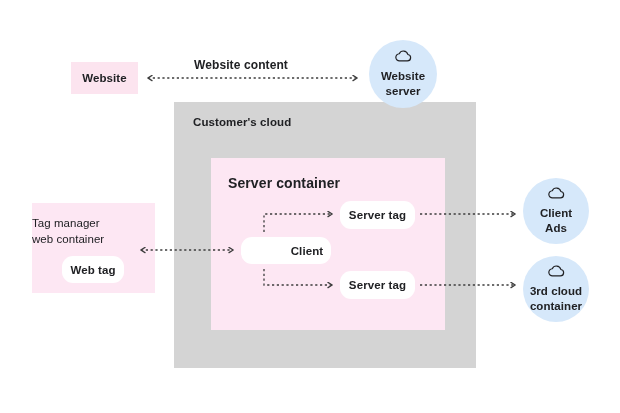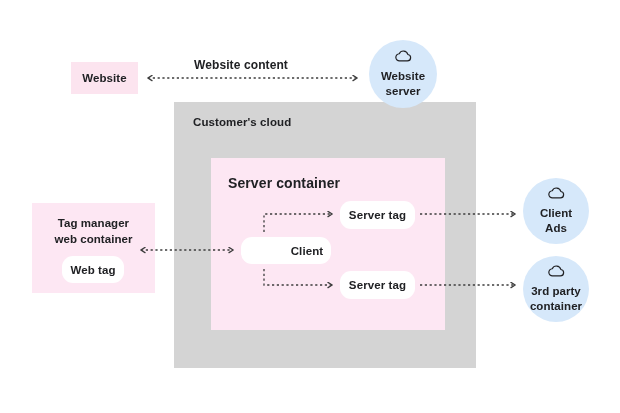--- a/index.html
+++ b/index.html
@@ -61,23 +61,23 @@
     left: 32px;
     top: 203px;
     width: 123px;
     height: 90px;
   }
   .web-container-label {
     position: absolute;
     left: 0;
     top: 12px;
     width: 123px;
-    text-align: center;
-    font-size: 11.5px;
-    font-weight: bold;
+    text-align: left;
+    font-size: 11.5px;
+    font-weight: normal;
     color: #202124;
     line-height: 16px;
     letter-spacing: 0.05px;
   }
 
   
   .pink-box {
     background: #fce4ef;
     display: flex;
     align-items: center;
@@ -191,21 +191,21 @@
     <span>Client</span>
     <span>Ads</span>
   </div>
 
   <div class="abs circle circle-third-party">
     <span class="cloud-icon">
       <svg width="17" height="12" viewBox="0 0 24 17" fill="none" stroke="#202124" stroke-width="1.7" stroke-linecap="round" stroke-linejoin="round">
         <path d="M6.5 15.5h11a4.6 4.6 0 0 0 .6-9.16A6.4 6.4 0 0 0 6.0 5.3 4.9 4.9 0 0 0 6.5 15.5z"></path>
       </svg>
     </span>
-    <span>3rd party</span>
+    <span>3rd cloud</span>
     <span>container</span>
   </div>
 
   <span class="abs conn-label label-website-content">Website content</span>
 
   <svg id="connectors">
     <defs>
       <marker id="arrow-end" markerWidth="7" markerHeight="7" refX="5.4" refY="3.2" orient="auto" markerUnits="userSpaceOnUse">
         <path d="M1.4,0.6 L5.6,3.2 L1.4,5.8" fill="none" stroke="#3c3c3c" stroke-width="1.3" stroke-linecap="round" stroke-linejoin="round"></path>
       </marker>

